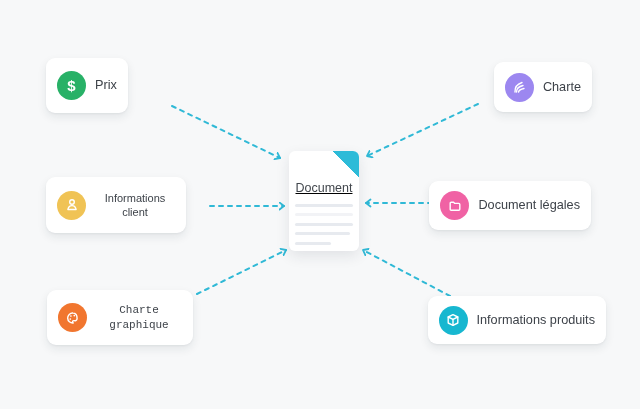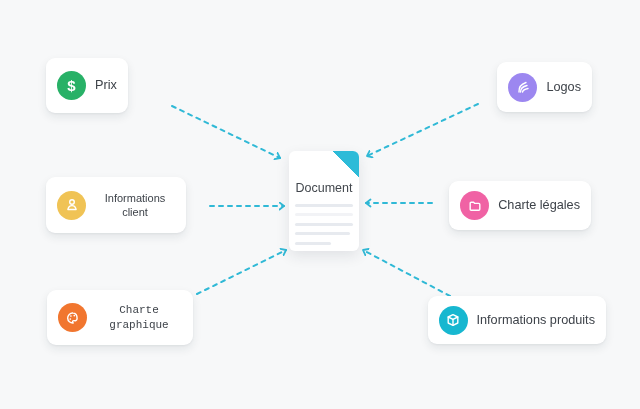--- a/index.html
+++ b/index.html
@@ -25,21 +25,21 @@
   .c-logos{right:48px;top:62px;height:50px;}
   .c-client{left:46px;top:177px;width:140px;height:56px;}
   .c-clauses{right:49px;top:181px;height:49px;}
   .c-charte{left:47px;top:290px;width:146px;height:55px;font-family:Liberation Mono, monospace;}
   .c-produits{right:34px;top:296px;height:48px;}
   .c-client .label,.c-charte .label{text-align:center;flex:1;}
   .c-produits .label,.c-clauses .label,.c-logos .label,.c-prix .label{white-space:nowrap;font-size:12.7px;}
 
   .doc{position:absolute;left:289px;top:151px;width:70px;height:100px;background:var(--card,#fff);
        border-radius:6px;box-shadow:0 5px 14px rgba(25,39,56,.10);box-sizing:border-box;
-       padding:30px 6px 0 6px;display:flex;flex-direction:column;}
+       padding:30px 6px 0 6px;display:flex;flex-direction:column;text-decoration:underline;}
   .fold{position:absolute;top:0;right:0;width:26px;height:26px;
         background:linear-gradient(225deg,var(--fold,#2dbbd8) 50%,rgba(0,0,0,0) 50.5%);
         border-top-right-radius:6px;}
   .doc-title{font-size:12.5px;color:#42474d;text-align:center;margin-bottom:9px;}
   .doc-line{height:4px;border-radius:2px;background:var(--line,#e7eaef);margin-bottom:6.5px;}
   .doc-line:nth-of-type(4){opacity:.55;}
 </style>
 </head>
 <body>
 
@@ -77,41 +77,41 @@
   </div>
 
   <div class="card c-logos">
     <span class="icon-circle" style="background-color: rgb(156, 135, 240);">
       <svg width="16" height="16" viewBox="0 0 16 16">
         <path class="ico" d="M4 13 Q3.5 6 11 3.5"></path>
         <path class="ico" d="M5.5 13 Q5.5 8 12 6.5"></path>
         <path class="ico" d="M7.5 13 Q8 10.5 13 9.5"></path>
       </svg>
     </span>
-    <span class="label">Logos</span>
+    <span class="label">Charte</span>
   </div>
 
   <div class="card c-client">
     <span class="icon-circle" style="background-color: rgb(240, 195, 85);">
       <svg width="16" height="16" viewBox="0 0 16 16">
         <circle class="ico" cx="8" cy="5" r="2.3"></circle>
         <path class="ico" d="M3.9 12.5 C4.5 9.6 6.1 8.6 8 8.6 C9.9 8.6 11.5 9.6 12.1 12.5"></path>
         <path class="ico" d="M4.6 12.5 H11.4"></path>
       </svg>
     </span>
     <span class="label">Informations client</span>
   </div>
 
   <div class="card c-clauses">
     <span class="icon-circle" style="background-color: rgb(240, 98, 164);">
       <svg width="16" height="16" viewBox="0 0 16 16">
         <path class="ico" d="M3.2 11.2 V5.2 q0-1 1-1 h2.4 l1.2 1.2 h4 q1 0 1 1 v4.8 q0 1 -1 1 h-7.6 q-1 0 -1 -1 z"></path>
       </svg>
     </span>
-    <span class="label">Charte légales</span>
+    <span class="label">Document légales</span>
   </div>
 
   <div class="card c-charte">
     <span class="icon-circle" style="background-color: rgb(241, 118, 47);">
       <svg width="16" height="16" viewBox="0 0 16 16">
         <path class="ico" d="M8 3 a5 5 0 1 0 .3 9.95 c-1.7-1.2-.5-2.5.9-2.3 1.5.2 2.8-.5 2.9-2 C12.2 5.2 10.6 3 8 3 z"></path>
         <circle class="dot" cx="5.9" cy="6" r=".85"></circle>
         <circle class="dot" cx="9.3" cy="5.6" r=".85"></circle>
         <circle class="dot" cx="5.3" cy="9" r=".85"></circle>
       </svg>

